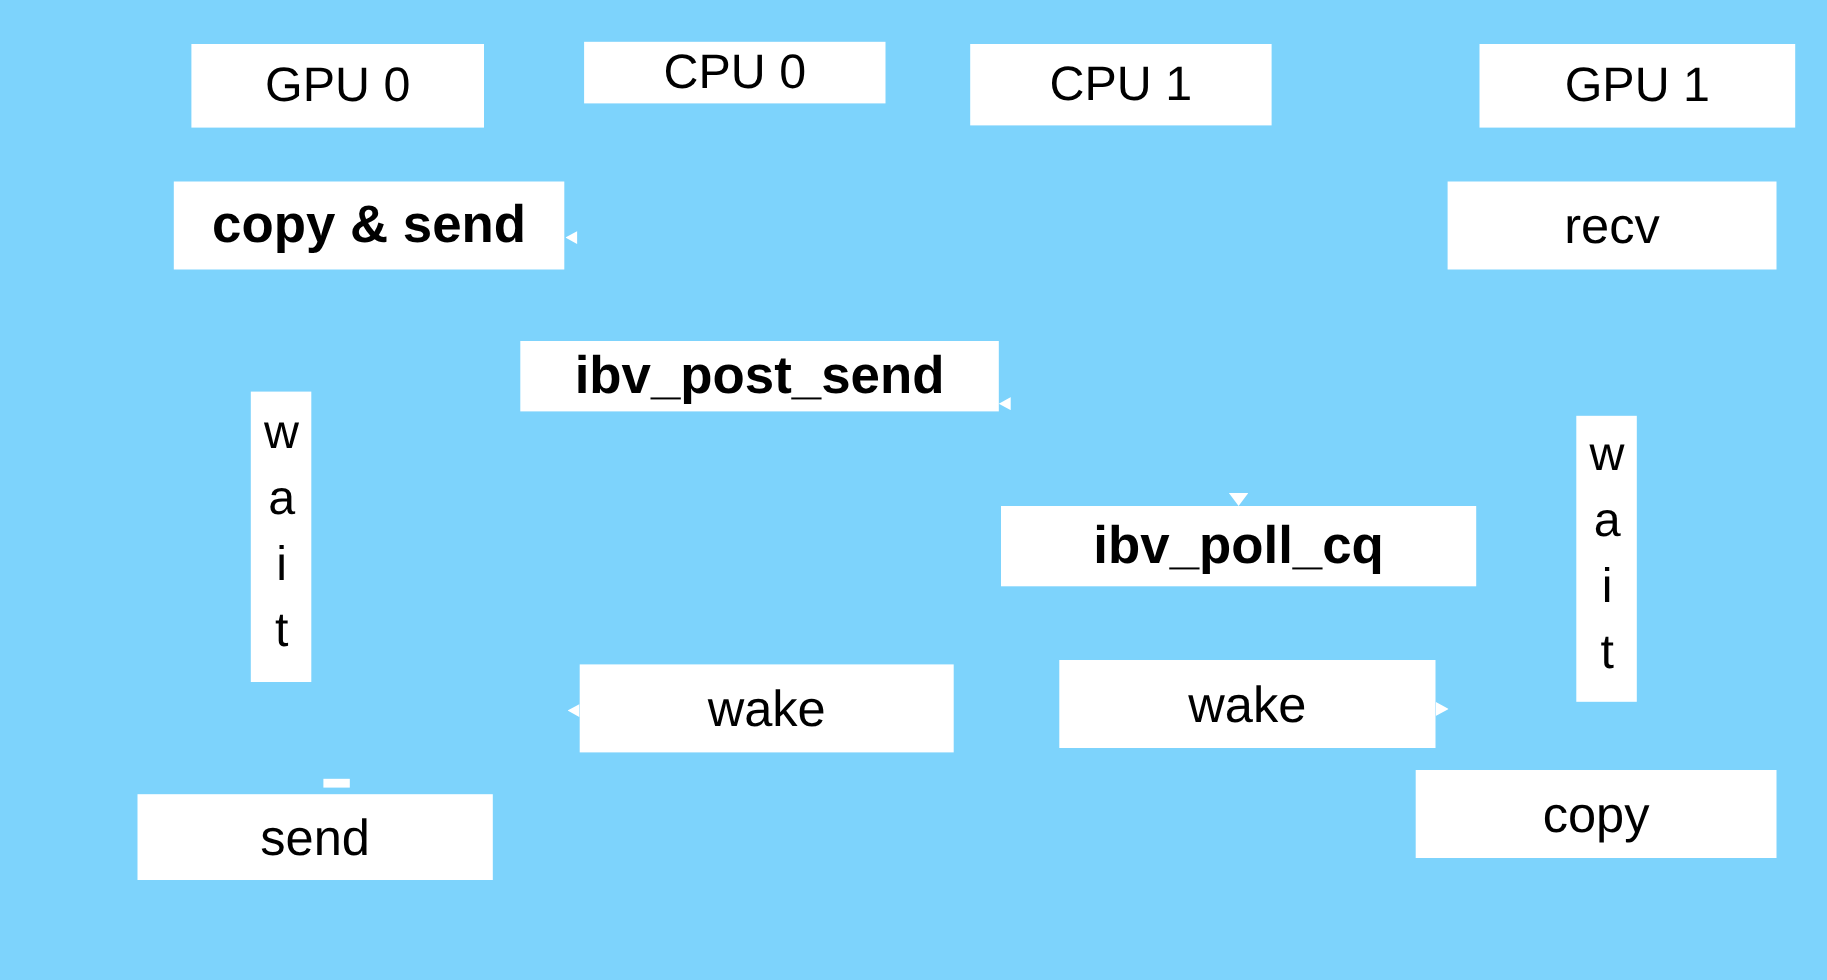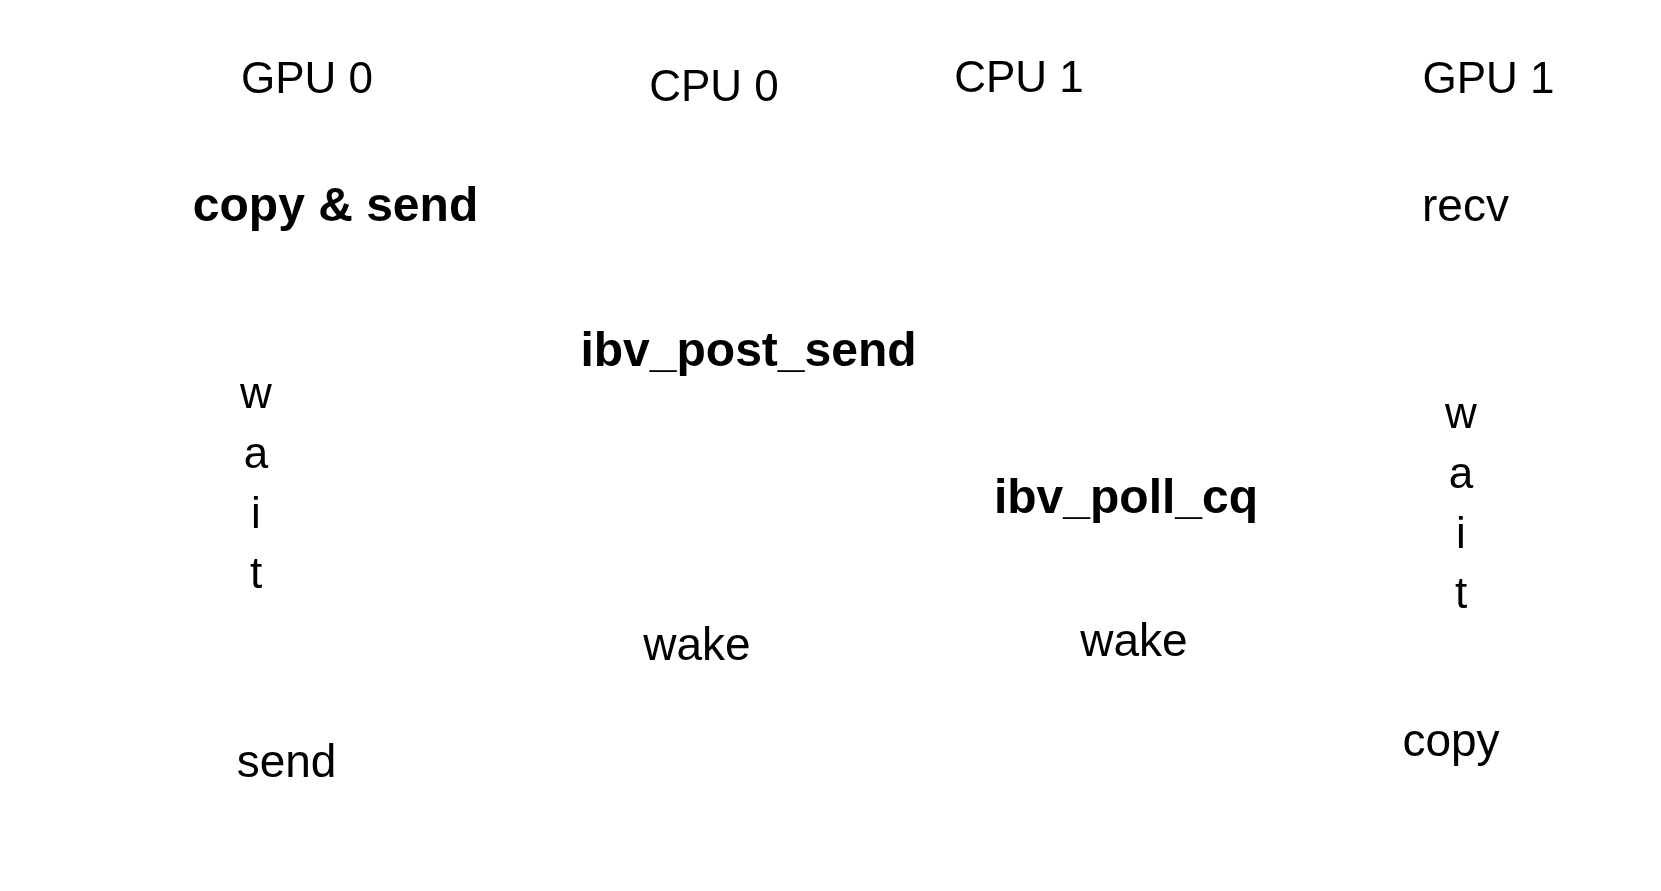--- a/index.html
+++ b/index.html
@@ -1,19 +1,19 @@
 <!DOCTYPE html>
 <html><head>
 <meta charset="utf-8">
 <style>
   html,body{margin:0;padding:0;background:#000;}
   #canvas{
     position:relative;
     width:1661px;height:891px;
-    background:#ffffff;
+    background:#7dd3fc;
     overflow:hidden;
     font-family:"Liberation Sans", sans-serif;
   }
   .box{
     position:absolute;
     background:#fff;
     color:#000;
     display:flex;
     align-items:center;
     justify-content:center;
@@ -25,26 +25,26 @@
   .big{font-size:48px;font-weight:bold;}
   .vwait{
     font-size:44px;
     writing-mode:vertical-lr;
     text-orientation:upright;
     letter-spacing:11px;
     justify-content:center;
   }
   
   #gpu0{left:174px;top:40px;width:266px;height:76px;}
-  #cpu0{left:531px;top:38px;width:274px;height:96px;padding-left:46px;}
+  #cpu0{left:531px;top:38px;width:274px;height:56px;}
   #cpu1{left:882px;top:40px;width:274px;height:74px;}
   #gpu1{left:1345px;top:40px;width:287px;height:76px;}
   #copysend{left:158px;top:165px;width:355px;height:80px;}
   #recv{left:1316px;top:165px;width:299px;height:80px;}
-  #ibvpostsend{left:492px;top:310px;width:435px;height:80px;padding-left:39px;}
+  #ibvpostsend{left:473px;top:310px;width:435px;height:64px;}
   #ibvpollcq{left:910px;top:460px;width:432px;height:73px;}
   #waitleft{left:228px;top:356px;width:55px;height:264px;}
   #waitright{left:1433px;top:378px;width:55px;height:260px;}
   #wakeleft{left:527px;top:604px;width:340px;height:80px;}
   #wakeright{left:963px;top:600px;width:342px;height:80px;}
   #send{left:125px;top:722px;width:323px;height:78px;}
   #copy{left:1287px;top:700px;width:328px;height:80px;}
   
   .frag{position:absolute;background:#fff;}
   .frag-left{clip-path:polygon(0 50%,100% 0,100% 100%);}

